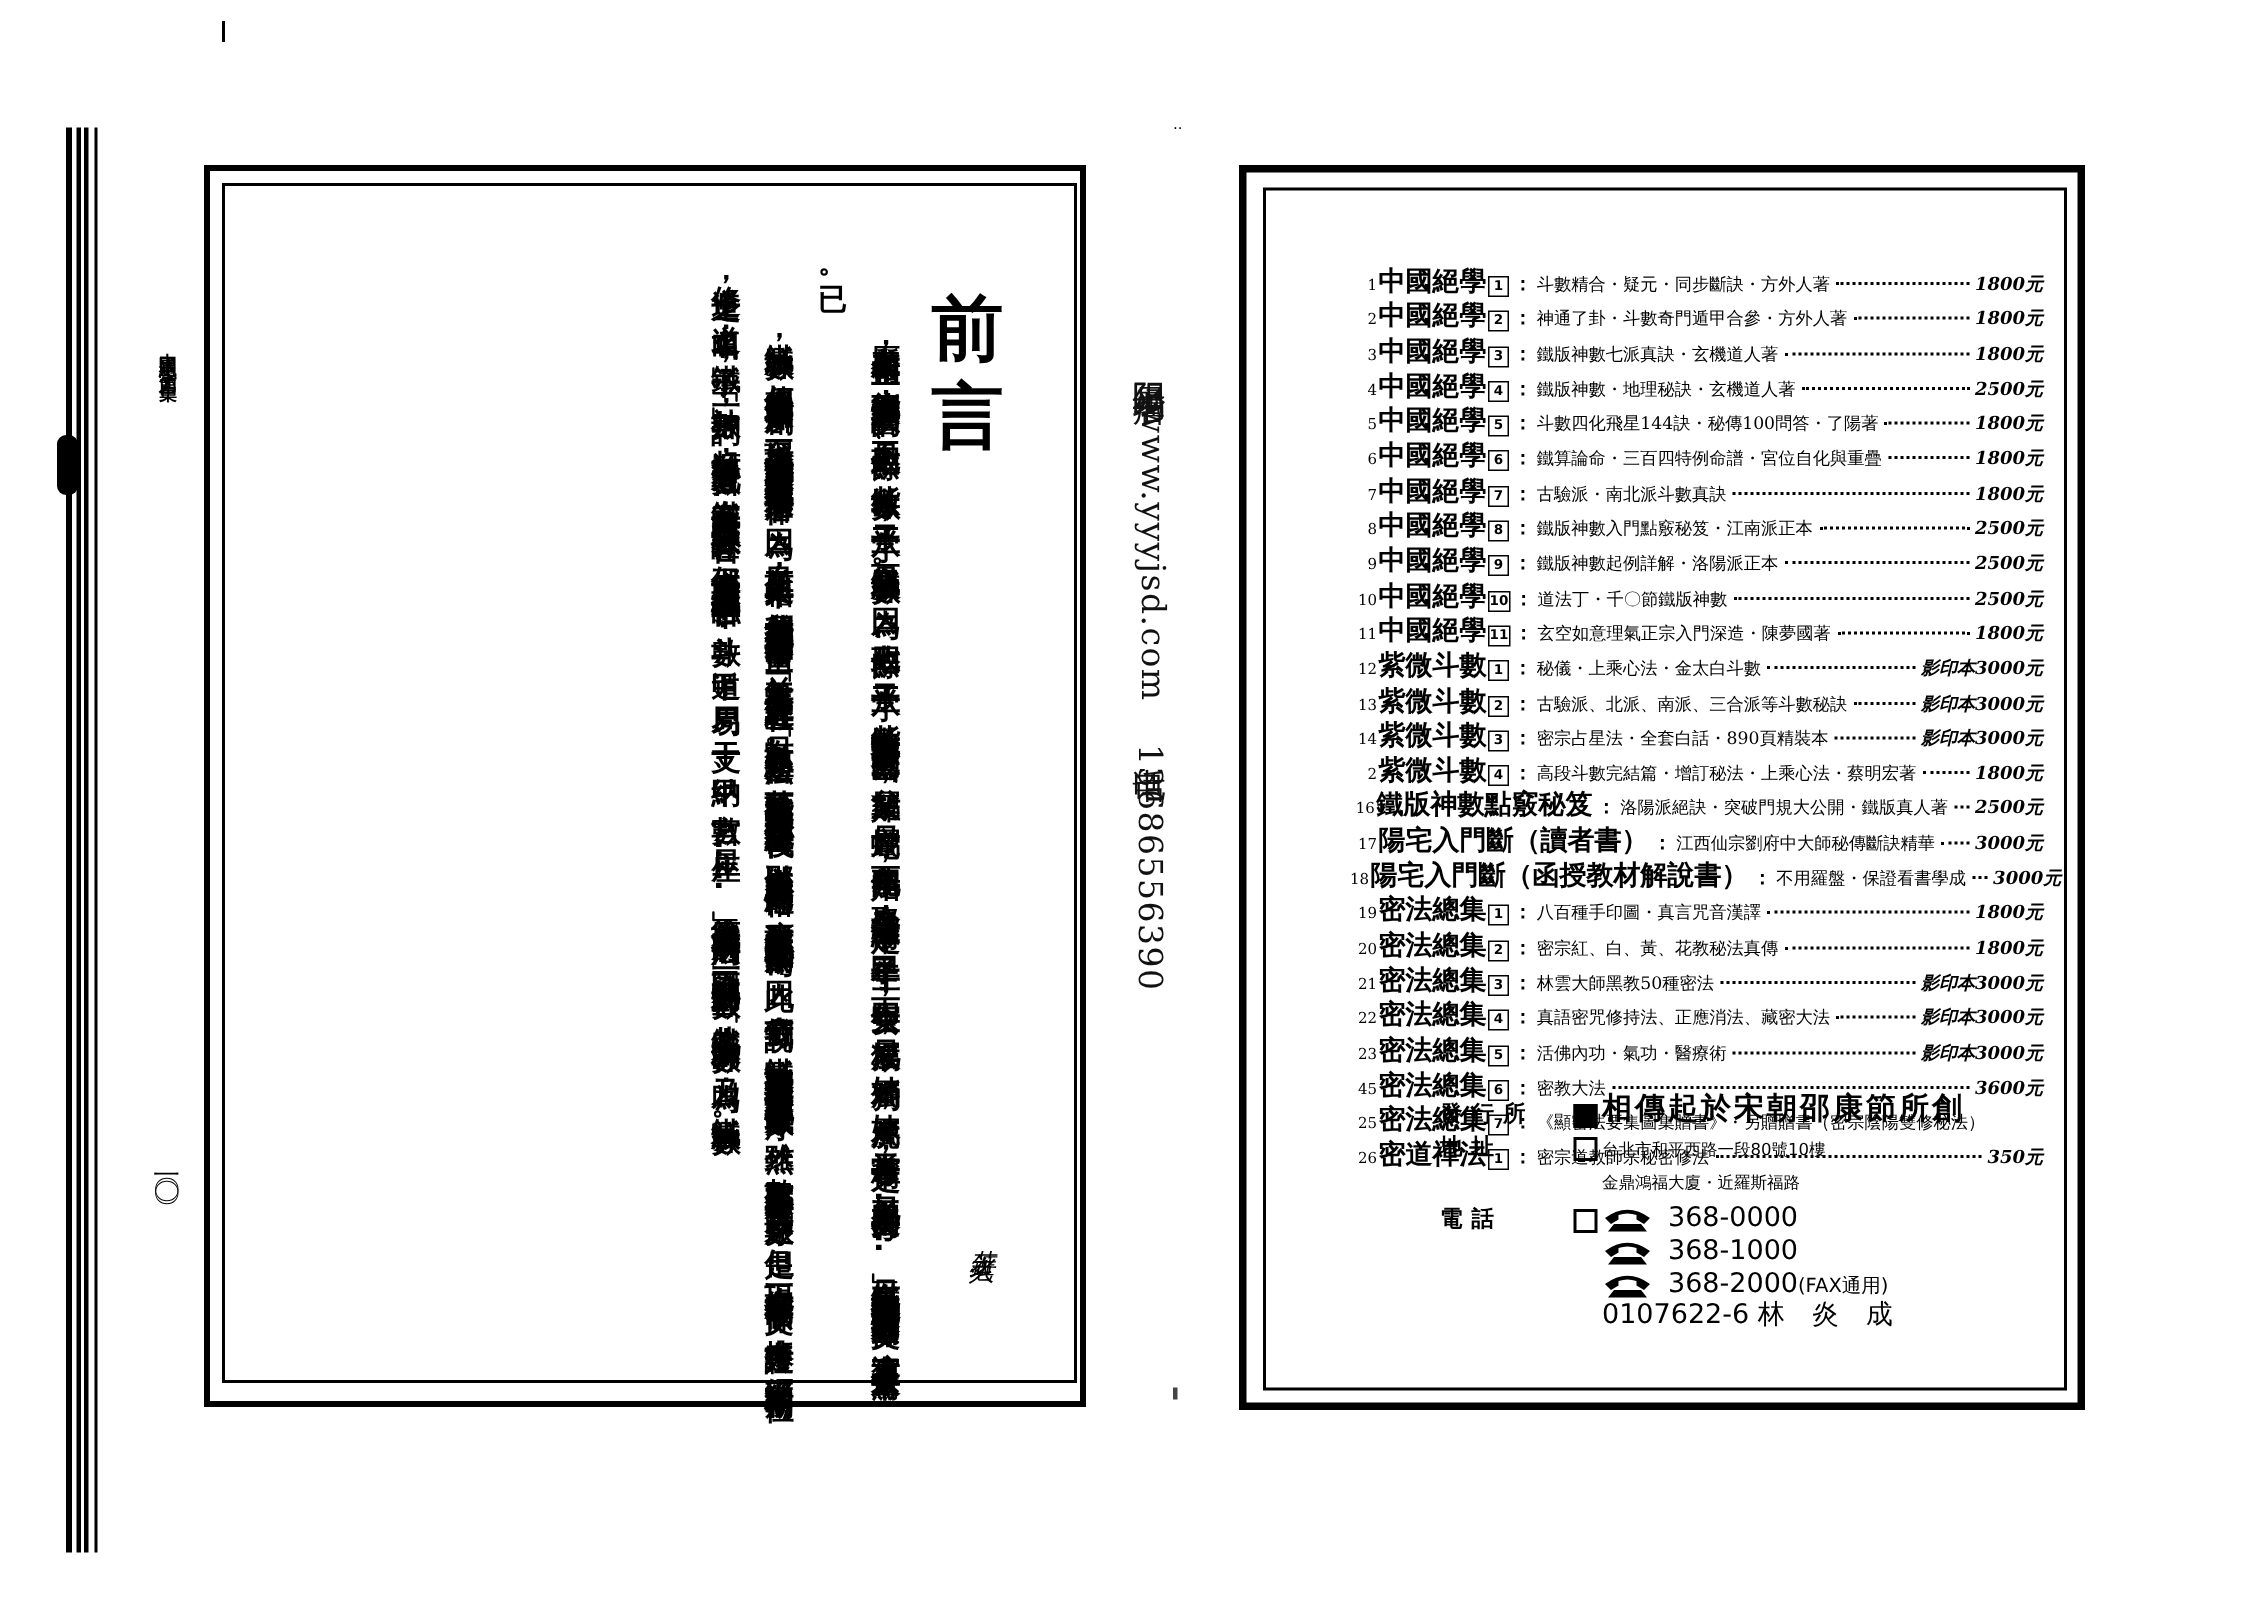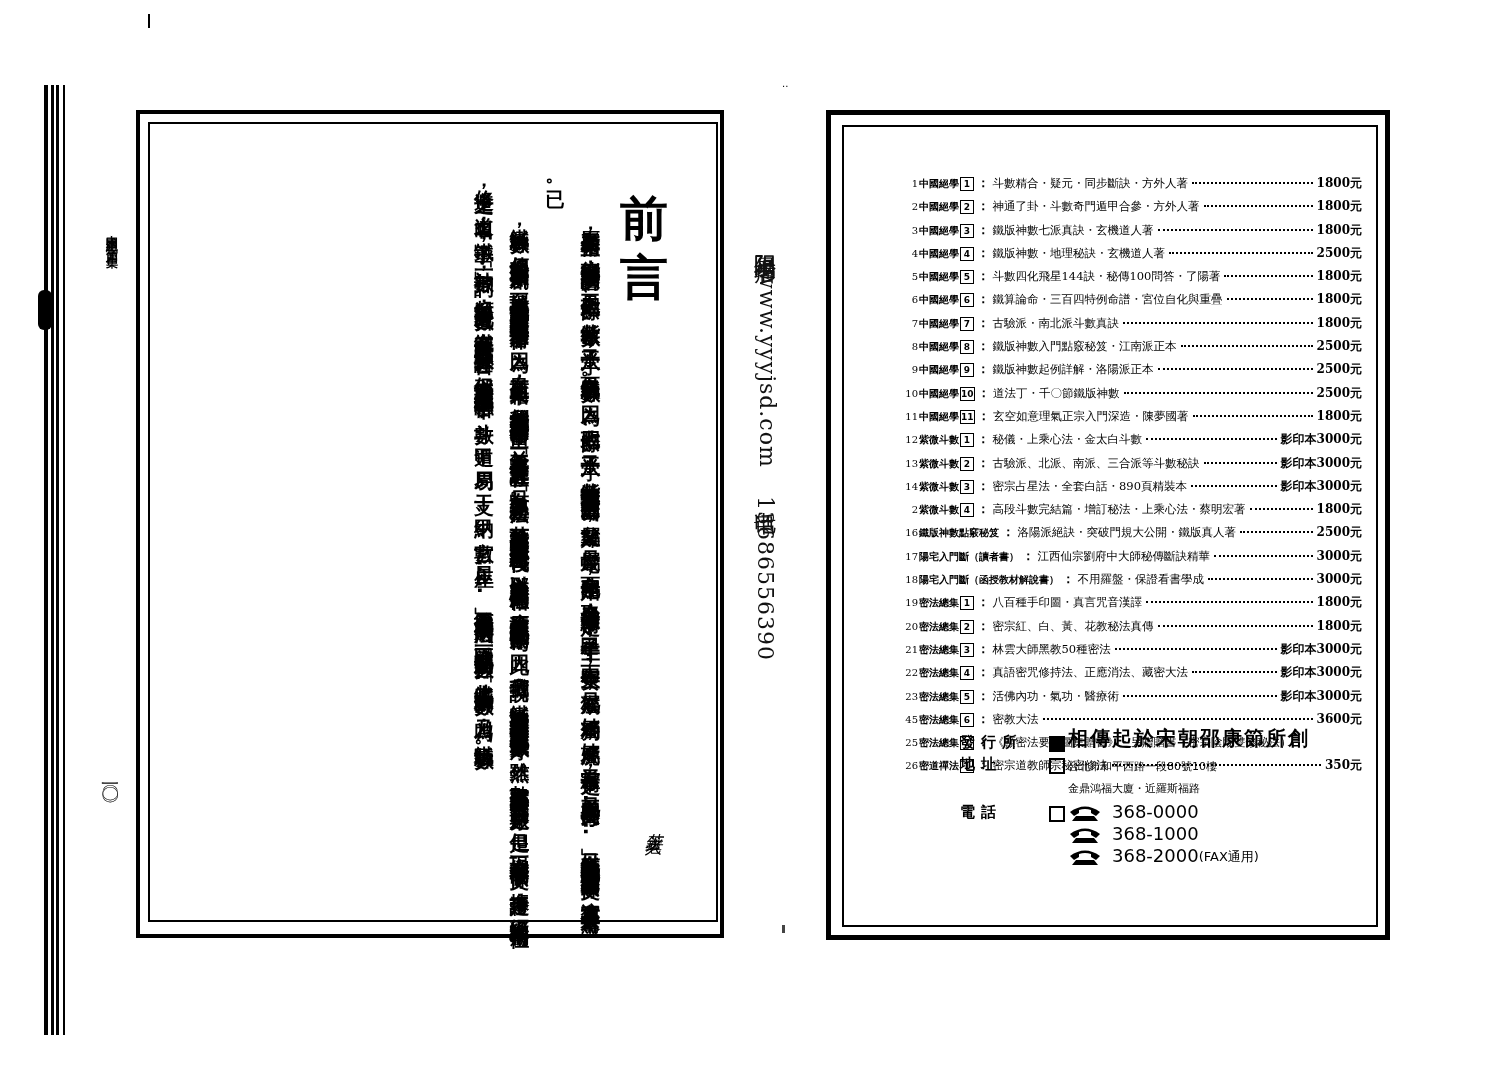--- a/index.html
+++ b/index.html
@@ -23,26 +23,26 @@
   
   .watermark{left:740px;top:238px;width:40px;height:600px;writing-mode:vertical-rl;font-family:"DejaVu Serif",serif;font-size:22px;color:#111;letter-spacing:1px;display:flex;gap:26px;}
   .wm-dots{left:782px;top:78px;font-size:10px;}
   .stray{left:782px;top:925px;width:3px;height:8px;background:#444;}
   
   .frame-right{left:826px;top:110px;width:564px;height:830px;border:5px solid #000;box-sizing:border-box;}
   .frame-right-inner{left:842px;top:125px;width:536px;height:802px;border:2px solid #000;box-sizing:border-box;}
   .book-list{left:900px;top:175px;width:462px;}
   .book-row{display:flex;align-items:baseline;height:23.3px;font-size:12.5px;white-space:nowrap;}
   .bk-no{width:18px;font-size:10px;text-align:right;padding-right:1px;font-family:"DejaVu Serif",serif;}
-  .bk-series{font-weight:bold;font-size:10px;}
+  .bk-series{font-weight:bold;font-size:18px;}
   .bk-vol{display:inline-block;border:1.5px solid #000;font-size:9px;line-height:12px;min-width:12px;text-align:center;margin-left:1px;font-weight:bold;}
   .bk-colon{font-weight:bold;margin:0 3px;}
   .bk-desc{font-family:"DejaVu Serif",serif;font-size:11.5px;}
   .bk-dots{flex:1;border-bottom:2px dotted #000;margin:0 4px;position:relative;top:-3px;min-width:10px;}
-  .bk-price{font-family:"DejaVu Serif",serif;font-size:12px;font-weight:bold;}
+  .bk-price{font-family:"DejaVu Serif",serif;font-size:12px;font-weight:bold;font-style:italic;}
   
   .pub{left:960px;top:726px;width:380px;font-size:16px;}
   .pub-row{display:flex;align-items:flex-end;height:22px;}
   .pub-label{width:86px;font-weight:bold;font-size:15px;letter-spacing:6px;}
   .pub-name{font-size:20px;font-weight:bold;letter-spacing:2px;}
   .pub-addr{font-size:11px;}
   .square{display:inline-block;width:12px;height:12px;border:2px solid #000;margin:0 3px;vertical-align:middle;}
   .square.fill{background:#000;}
   .phone-icon{display:inline-block;width:34px;height:18px;margin-right:10px;}
   .phone-num{font-size:18px;}
@@ -342,13 +342,16 @@
       </svg>
     <span class="phone-num">368-1000</span>
   </div>
   <div class="pub-row" style="padding-left:108px">
     <svg class="phone-icon" viewBox="0 0 34 18">
         <path d="M2 8 Q17 -3 32 8 L28 12 L23 9 L23 6 Q17 4 11 6 L11 9 L6 12 Z M8 12 L26 12 L30 17 L4 17 Z" fill="#000"></path>
       </svg>
     <span class="phone-num">368-2000</span>
     <span class="phone-note">(FAX通用)</span>
   </div>
+  <div class="pub-row" style="padding-left:108px">
+    <span class="phone-num">0107622-6 林　炎　成</span>
+  </div>
 </div>
 
 </body></html>

